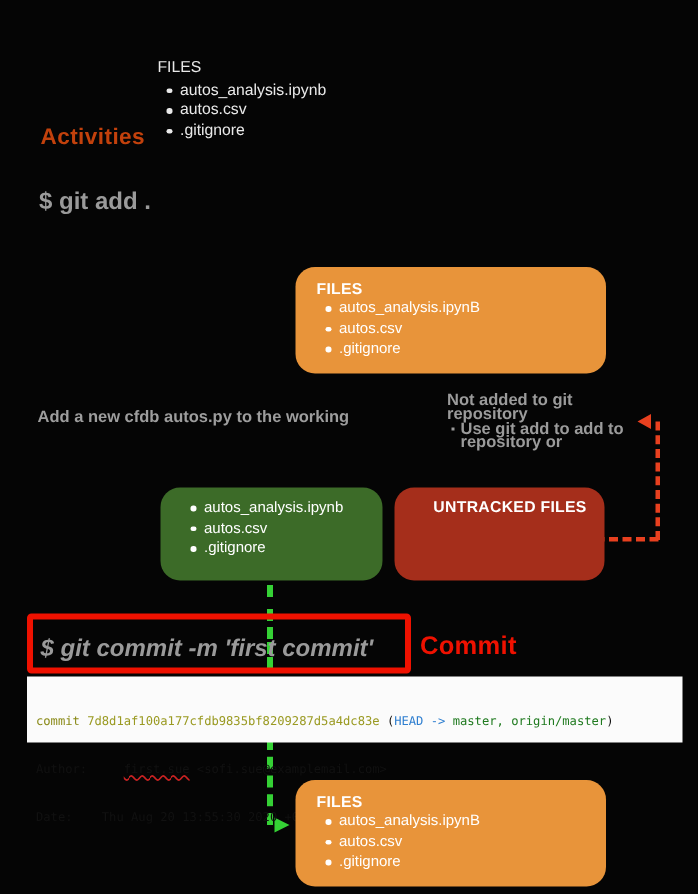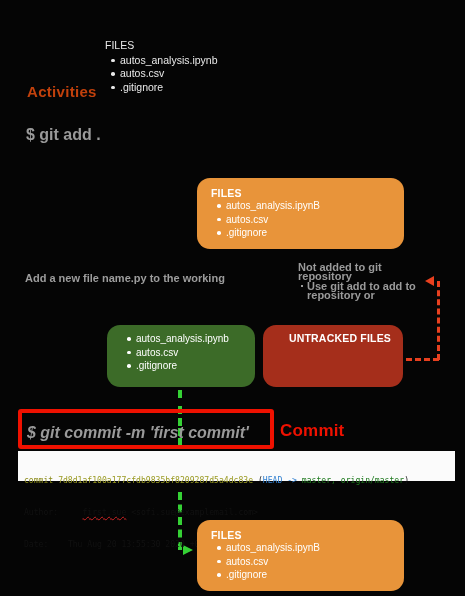--- a/index.html
+++ b/index.html
@@ -126,21 +126,21 @@
 
 <div class="abs card orange" style="left:197px;top:178px;width:207px;height:71px;padding:9px 0 0 14px;">
   <span class="title">FILES</span>
   <ul>
     <li>autos_analysis.ipynB</li>
     <li>autos.csv</li>
     <li>.gitignore</li>
   </ul>
 </div>
 
-<div class="abs dim-note" style="left:25px;top:272px;">Add a new file name.py to the working</div>
+<div class="abs dim-note" style="left:25px;top:272px;">Add a new cfdb autos.py to the working</div>
 
 <div class="abs annot" style="left:298px;top:263px;width:120px;">
   <span class="t">Not added to git repository</span>
   <ul>
     <li>Use git add to add to repository or</li>
   </ul>
 </div>
 
 <div class="abs arrow-red-left" style="left:425px;top:276px;"></div>
 <div class="abs dash-red-v" style="left:437px;top:281px;height:79px;"></div>
@@ -160,21 +160,21 @@
 
 <div class="abs dash-green-v" style="left:178px;top:390px;height:24px;"></div>
 <div class="abs dash-green-v" style="left:178px;top:418px;height:28px;"></div>
 <div class="abs dash-green-v" style="left:178px;top:492px;height:58px;"></div>
 <div class="abs arrow-green-right" style="left:183px;top:545px;"></div>
 
 <div class="abs red-box" style="left:18px;top:409px;width:256px;height:40px;"></div>
 <div class="abs dim-cmd" style="left:27px;top:424px;font-style:italic;">$ git commit -m 'first commit'</div>
 <div class="abs commit-label" style="left:280px;top:421px;">Commit</div>
 
-<div class="abs term" style="left:18px;top:451px;width:437px;height:30px;">
+<div class="abs term" style="left:18px;top:451px;width:437px;height:44px;">
   <span class="l"><span class="c-olive">commit</span><span> </span><span class="c-hash">7d8d1af100a177cfdb9835bf8209287d5a4dc83e</span><span> </span><span class="c-paren">(</span><span class="c-cyan">HEAD -&gt; </span><span class="c-green">master, origin/master</span><span class="c-paren">)</span></span>
   <span class="l"><span>Author:</span><span>     </span><span class="underline-red">first.sue</span><span> </span><span>&lt;sofi.sue@examplemail.com&gt;</span></span>
   <span class="l"><span>Date:</span><span>    </span><span>Thu Aug 20 13:55:30 2020 +0100</span></span>
 </div>
 
 <div class="abs card orange" style="left:197px;top:520px;width:207px;height:71px;padding:9px 0 0 14px;">
   <span class="title">FILES</span>
   <ul>
     <li>autos_analysis.ipynB</li>
     <li>autos.csv</li>

